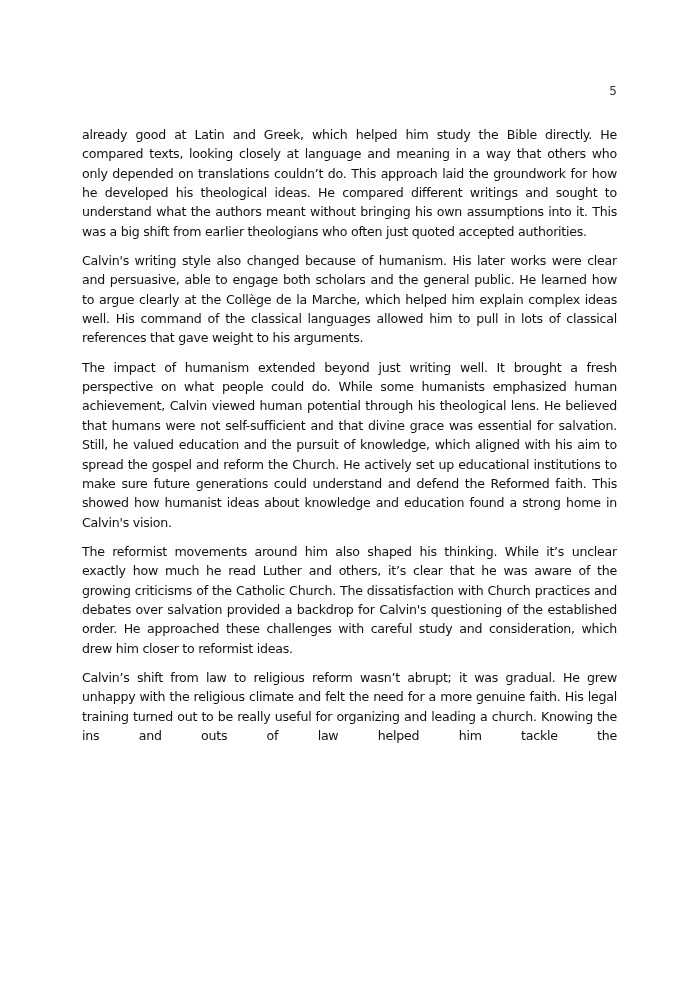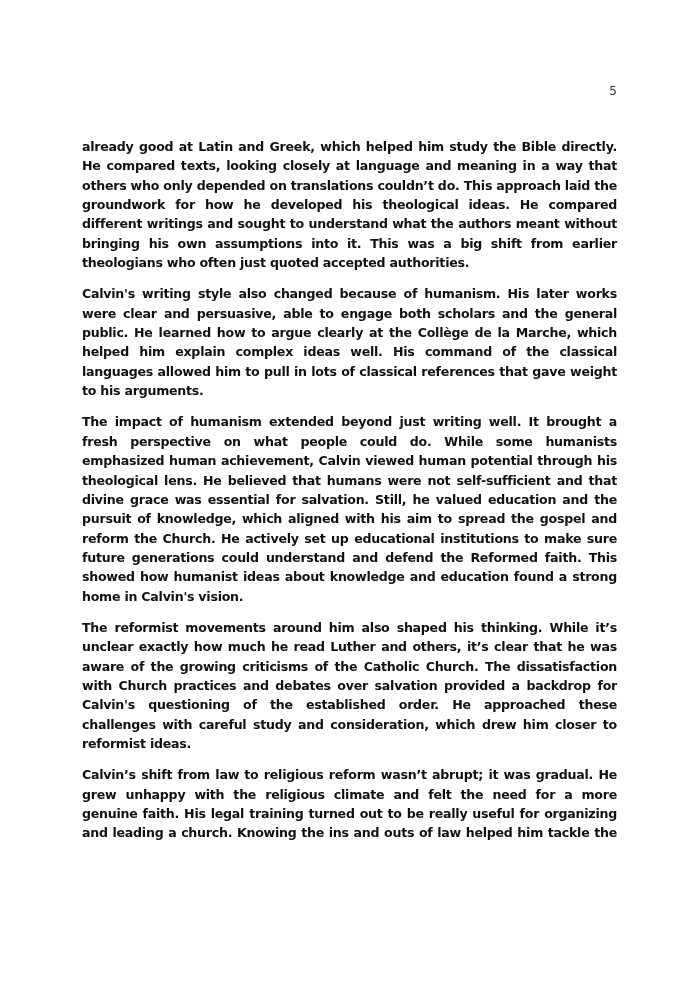--- a/index.html
+++ b/index.html
@@ -7,21 +7,21 @@
     .page { position: absolute; left: 0; top: 0; width: 699px; height: 992px; background: #fff; }
     .page-number {
       position: absolute; top: 84px; right: 82px;
       font-family: "DejaVu Sans", sans-serif; font-size: 12px; color: #333;
     }
     .body-text {
       position: absolute; left: 82px; top: 125px; width: 535px;
       font-family: "DejaVu Sans", sans-serif; font-size: 12.6px; line-height: 19.35px;
       color: #111; letter-spacing: -0.25px;
     }
-    .body-text p { margin: 12px 0 10px 0; text-align: justify; font-weight: bold; }
+    .body-text p { margin: 0 0 10px 0; text-align: justify; }
   </style>
 </head>
 <body>
 
 <div class="page">
   <div class="page-number">5</div>
   <div class="body-text">
     <p>already good at Latin and Greek, which helped him study the Bible directly. He compared texts, looking closely at language and meaning in a way that others who only depended on translations couldn’t do. This approach laid the groundwork for how he developed his theological ideas. He compared different writings and sought to understand what the authors meant without bringing his own assumptions into it. This was a big shift from earlier theologians who often just quoted accepted authorities.</p>
     <p>Calvin's writing style also changed because of humanism. His later works were clear and persuasive, able to engage both scholars and the general public. He learned how to argue clearly at the Collège de la Marche, which helped him explain complex ideas well. His command of the classical languages allowed him to pull in lots of classical references that gave weight to his arguments.</p>
     <p>The impact of humanism extended beyond just writing well. It brought a fresh perspective on what people could do. While some humanists emphasized human achievement, Calvin viewed human potential through his theological lens. He believed that humans were not self-sufficient and that divine grace was essential for salvation. Still, he valued education and the pursuit of knowledge, which aligned with his aim to spread the gospel and reform the Church. He actively set up educational institutions to make sure future generations could understand and defend the Reformed faith. This showed how humanist ideas about knowledge and education found a strong home in Calvin's vision.</p>

